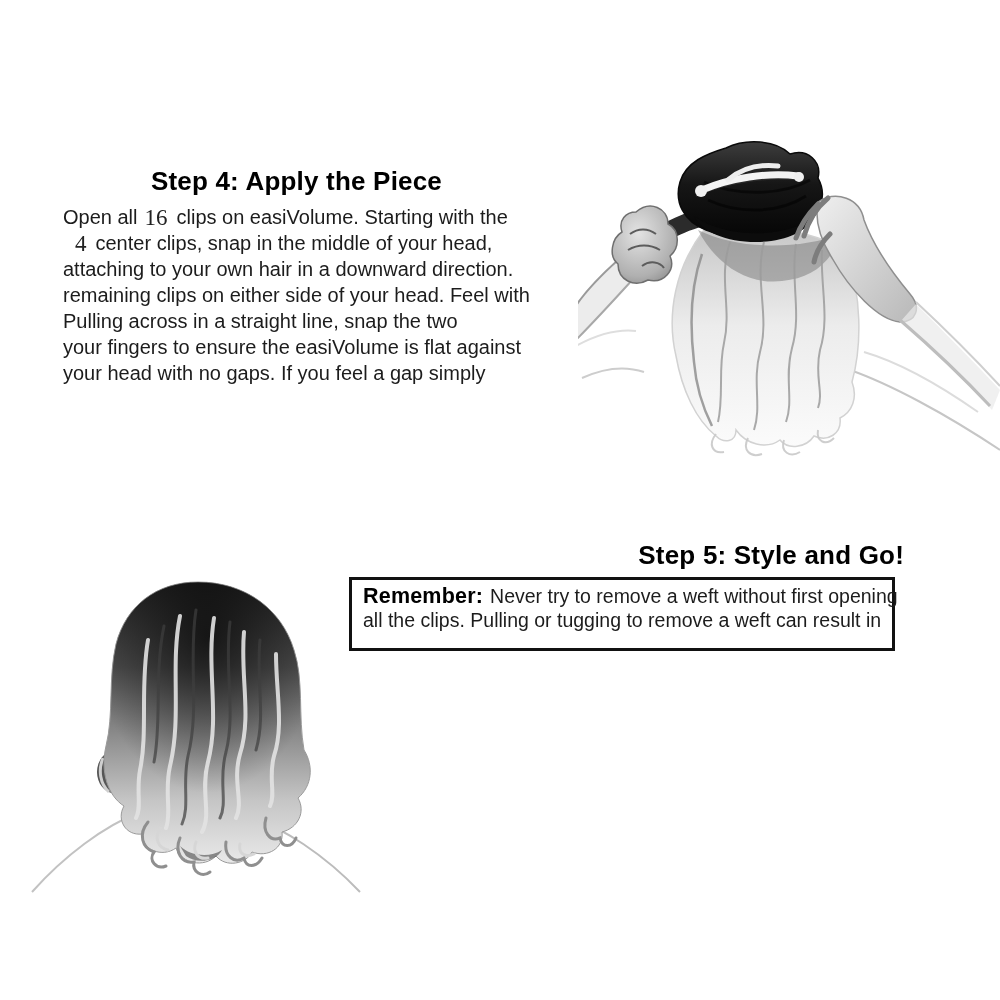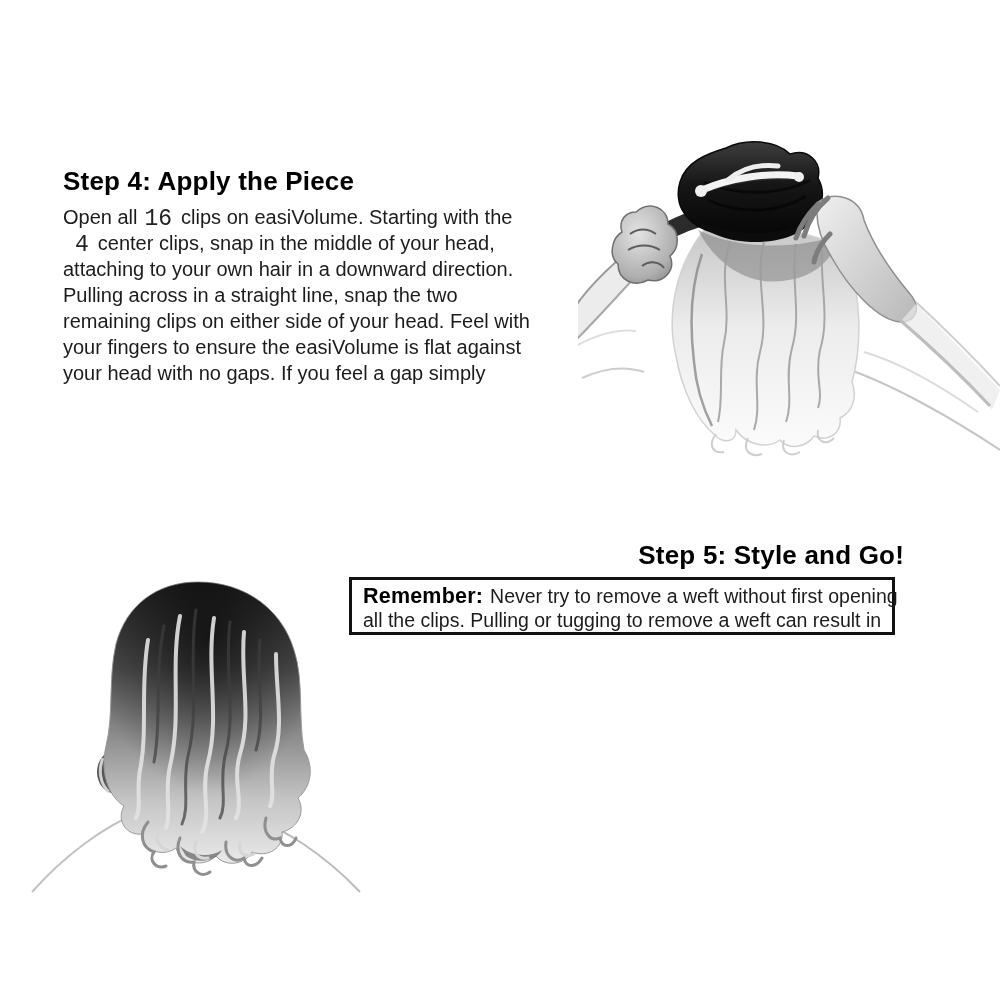--- a/index.html
+++ b/index.html
@@ -7,39 +7,40 @@
     width:1000px;height:1000px;background:#ffffff;
     font-family:"Liberation Sans","DejaVu Sans",sans-serif;
     color:#1c1c1c;
   }
   .page{position:relative;width:1000px;height:1000px;overflow:hidden;background:#fff;}
 
   
   .step-heading{
     font-weight:bold;color:#000;font-size:26px;line-height:30px;margin:0;
     letter-spacing:0.2px;
+    text-align:center;
   }
 
   
   .step4{position:absolute;left:63px;top:166px;}
   .step4 .body{margin-top:8px;font-size:20px;line-height:26px;}
   .tl{white-space:nowrap;}
   .fillnum{
-    font-family:Liberation Mono, monospace;
+    font-family:Liberation Serif, serif;
     font-size:23px;line-height:20px;color:#222;
     margin:0 9px 0 7px;display:inline-block;transform:translateY(1px);
   }
   .fillnum.num2{margin-left:12px;}
 
   
   .step5-head{position:absolute;left:358px;top:540px;width:546px;text-align:right;}
   .remember-box{
     position:absolute;left:349px;top:577px;width:546px;box-sizing:border-box;
     border:3px solid #111111;background:#fff;
-    padding:4px 10px 0 11px;font-size:19.5px;line-height:24px;
+    padding:4px 10px 16px 11px;font-size:19.5px;line-height:24px;
   }
   .remember-box strong{font-size:21.5px;color:#000;margin-right:7px;letter-spacing:0.2px;}
   .finish{position:absolute;left:352px;top:679px;font-size:20px;line-height:27px;}
 
   
   .illo{position:absolute;}
   .illo1{left:578px;top:138px;width:422px;height:322px;}
   .illo2{left:30px;top:556px;width:332px;height:340px;}
   .illo svg{display:block;width:100%;height:100%;}
 </style>
@@ -47,22 +48,22 @@
 <body>
 
 <div class="page">
 
   <section class="step4">
     <h1 class="step-heading">Step 4: Apply the Piece</h1>
     <div class="body">
       <div class="tl"><span>Open all</span><span class="fillnum">16</span><span>clips on easiVolume. Starting with the</span></div>
       <div class="tl"><span class="fillnum num2">4</span><span>center clips, snap in the middle of your head,</span></div>
       <div class="tl">attaching to your own hair in a downward direction.</div>
+      <div class="tl">remaining clips on either side of your head. Feel with</div>
       <div class="tl">Pulling across in a straight line, snap the two</div>
-      <div class="tl">remaining clips on either side of your head. Feel with</div>
       <div class="tl">your fingers to ensure the easiVolume is flat against</div>
       <div class="tl">your head with no gaps. If you feel a gap simply</div>
     </div>
   </section>
 
   <div class="illo illo1">
     <svg viewBox="0 0 422 322" xmlns="http://www.w3.org/2000/svg">
       <defs>
         <linearGradient id="flapG" x1="0" y1="0" x2="0" y2="1">
           <stop offset="0" stop-color="#3d3d3d"></stop>

